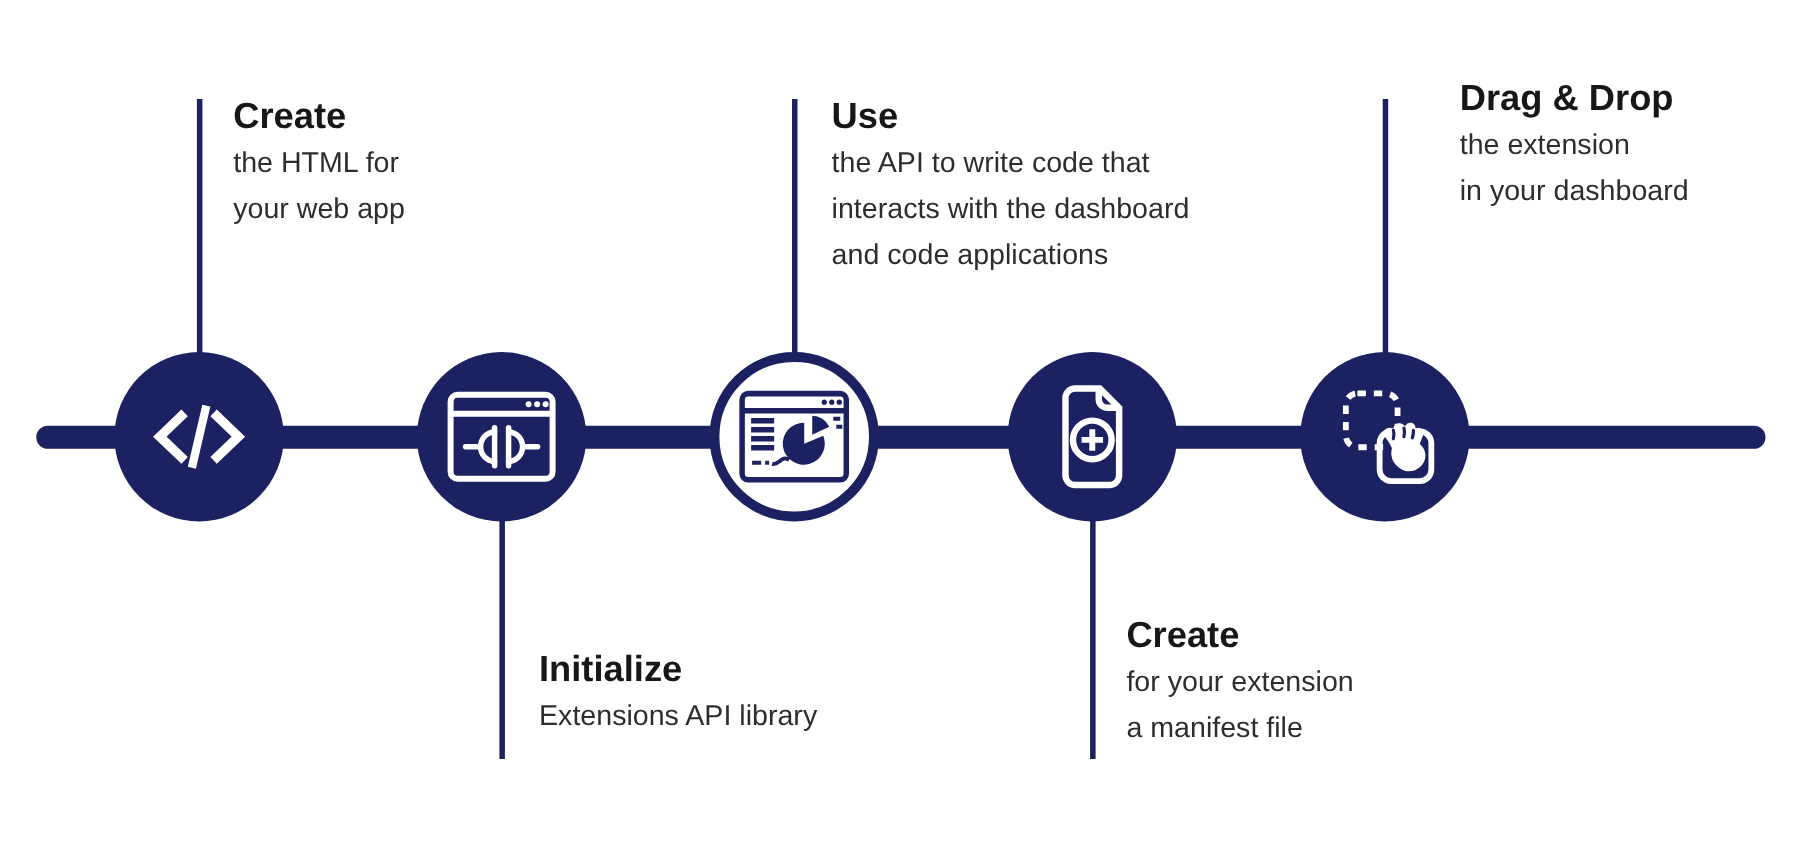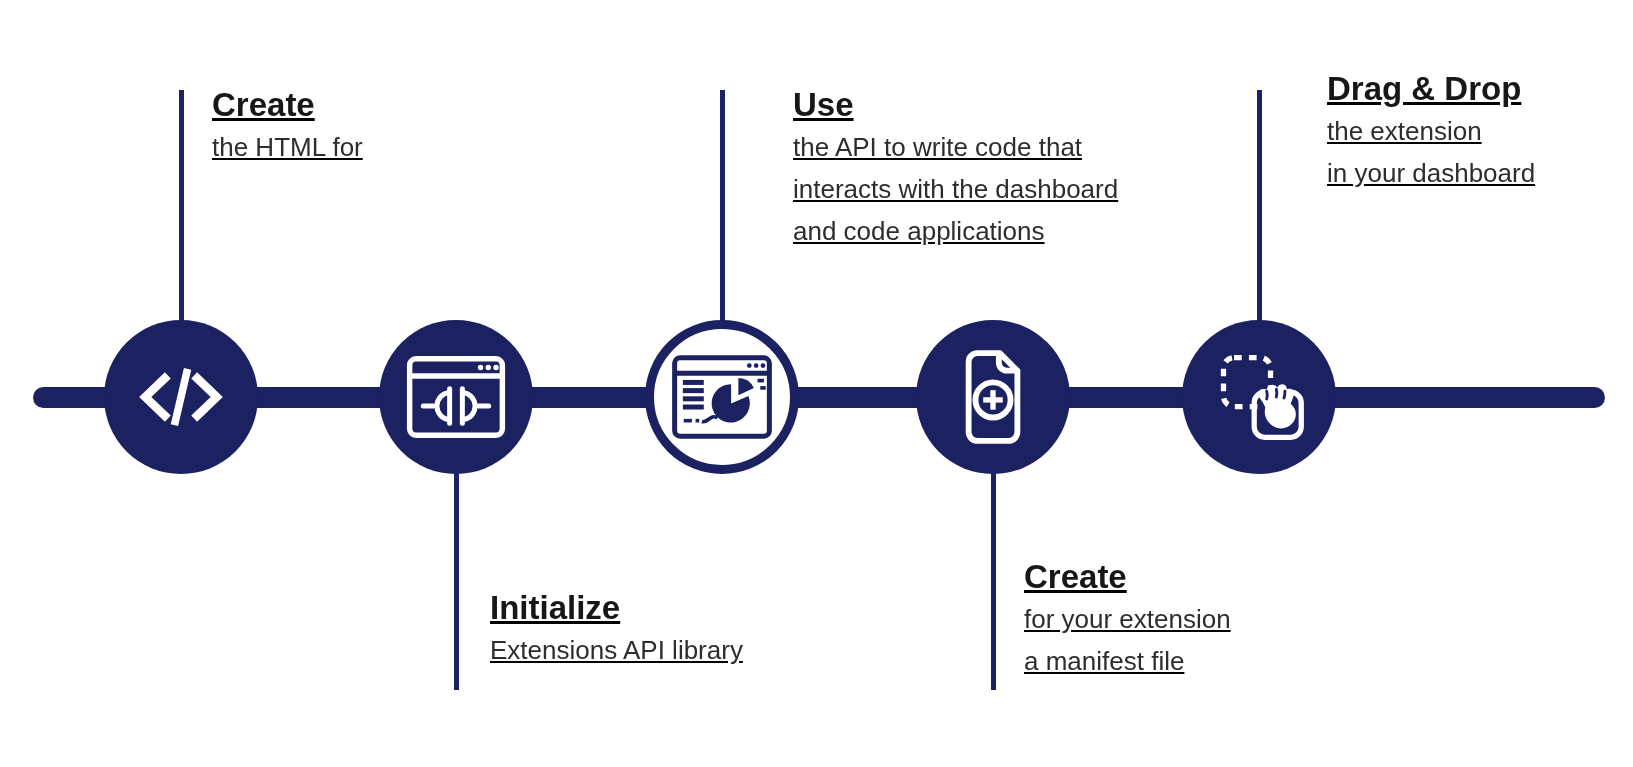--- a/index.html
+++ b/index.html
@@ -36,21 +36,20 @@
     display:flex;align-items:center;justify-content:center;
     box-sizing:border-box;
   }
   .node.outlined{
     background:#ffffff;
     border:9px solid var(--navy);
   }
   .label{
     position:absolute;
     white-space:nowrap;
-    text-decoration:underline;
   }
   .label .title{
     font-size:33px;
     font-weight:bold;
     color:var(--heading);
     line-height:42px;
   }
   .label .line{
     font-size:26px;
     color:var(--body-text);
@@ -167,23 +166,24 @@
         <path d="M58,44 c1,3 1,5 0,8"></path>
         <path d="M68,42 c1,3 1,5 0,8"></path>
         <path d="M77,44 c0,3 0,5 -1,7"></path>
       </g>
     </svg>
   </div>
 
   <div class="label" style="left:212px;top:84px;">
     <div class="title">Create</div>
     <div class="line">the HTML for</div>
-  </div>
-
-  <div class="label" style="left:756px;top:84px;margin-left:37px;">
+    <div class="line">your web app</div>
+  </div>
+
+  <div class="label" style="left:756px;top:84px;">
     <div class="title">Use</div>
     <div class="line">the API to write code that</div>
     <div class="line">interacts with the dashboard</div>
     <div class="line">and code applications</div>
   </div>
 
   <div class="label" style="left:1291px;top:68px;margin-left:36px;">
     <div class="title">Drag &amp; Drop</div>
     <div class="line">the extension</div>
     <div class="line">in your dashboard</div>

